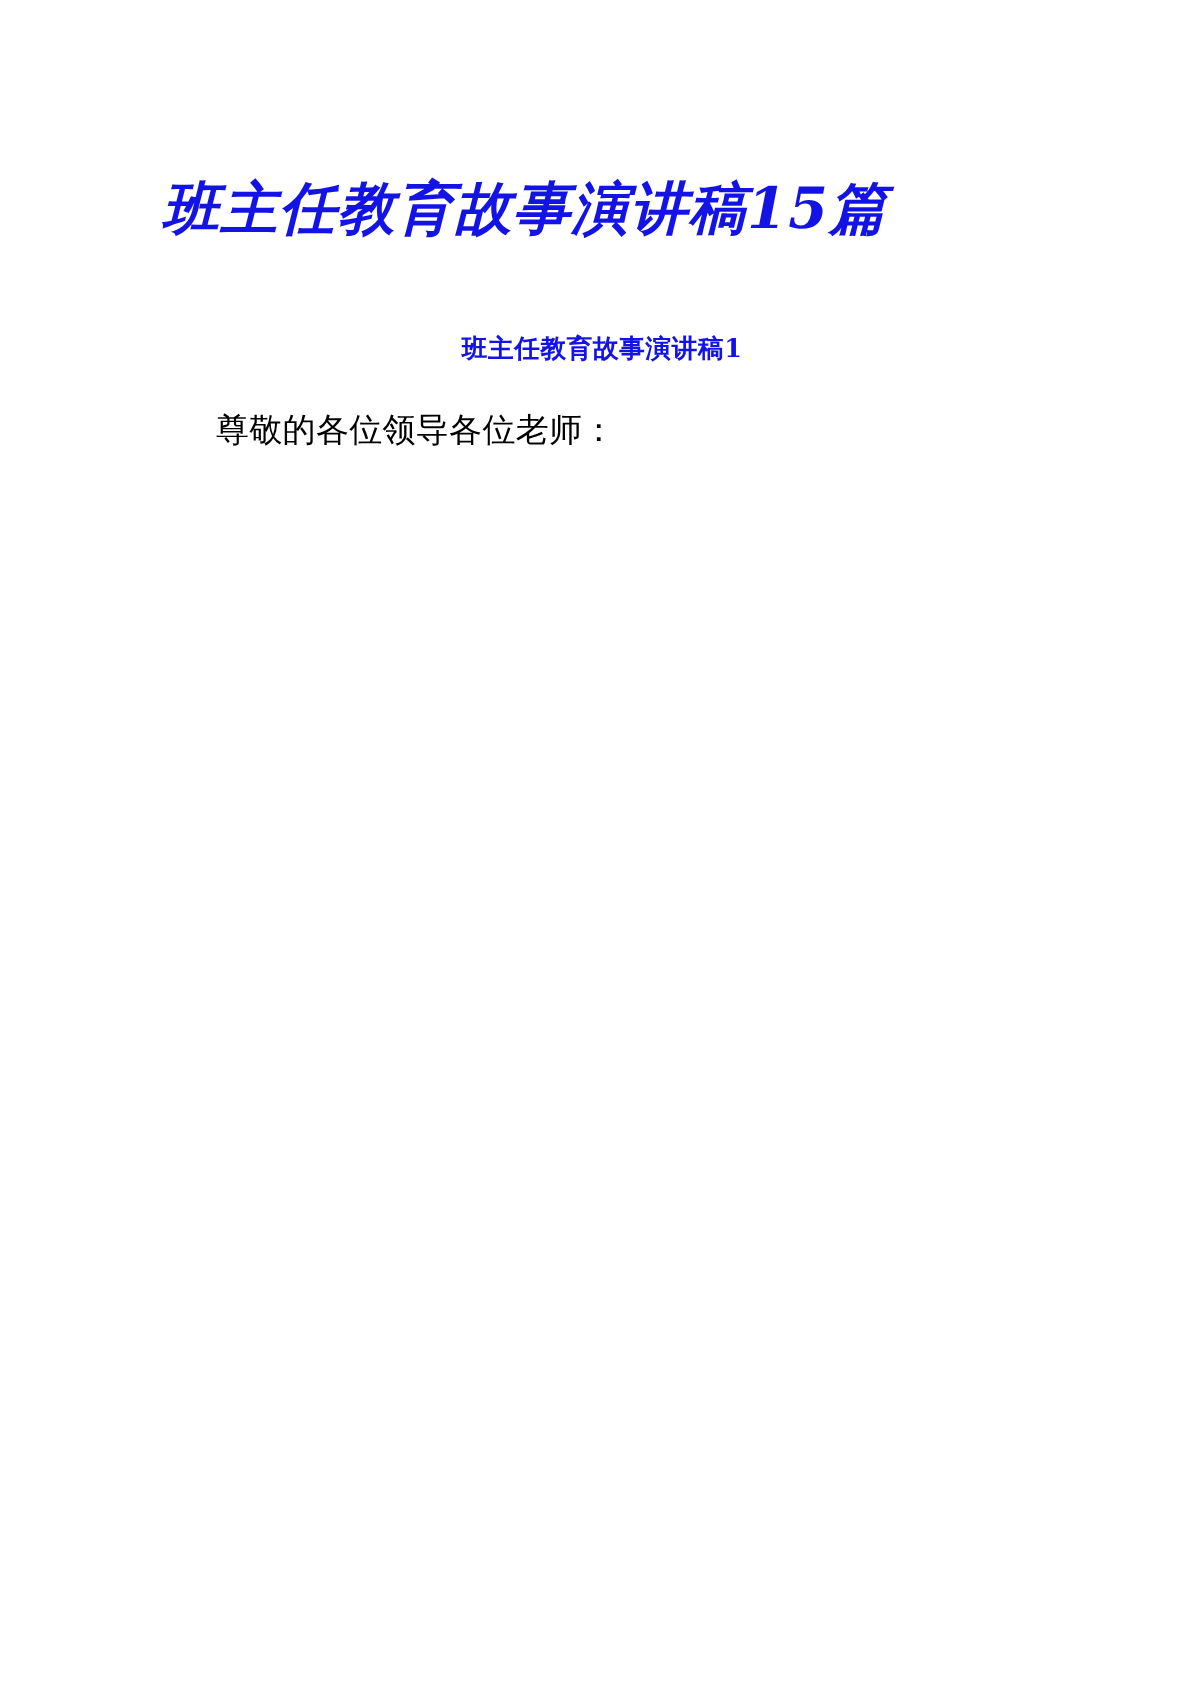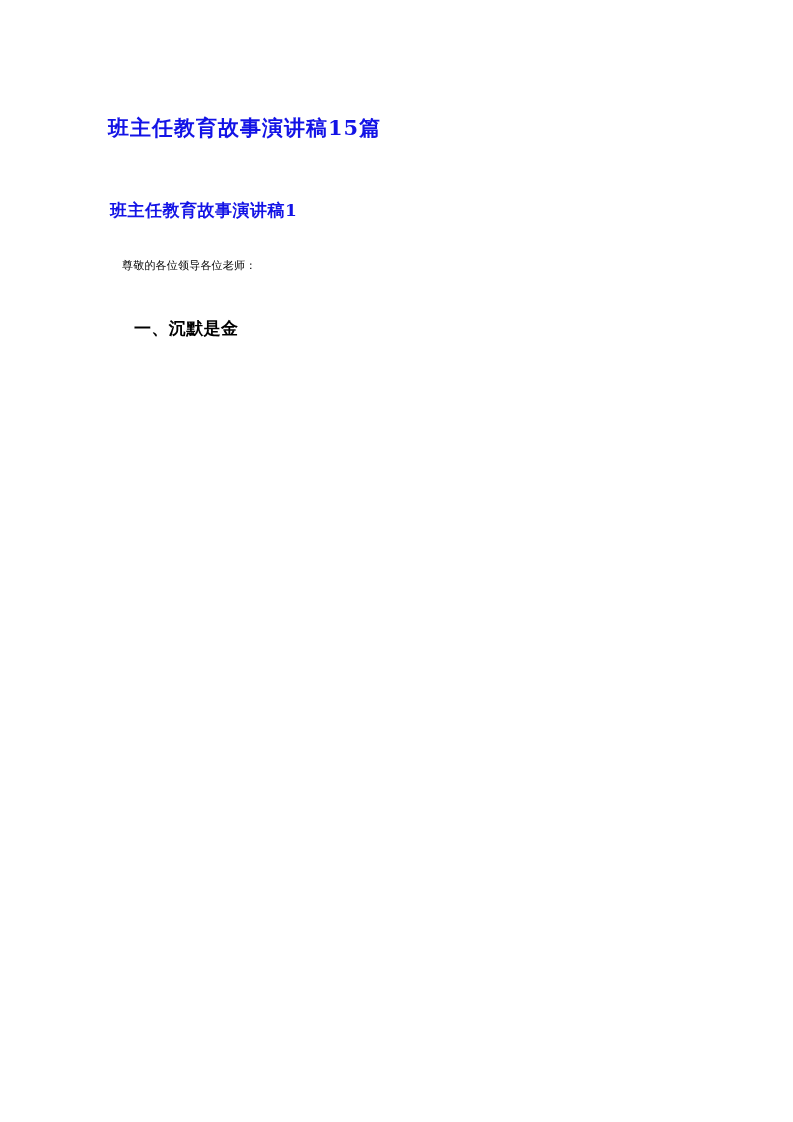--- a/index.html
+++ b/index.html
@@ -18,36 +18,38 @@
     width: 793px;
     height: 1122px;
     box-sizing: border-box;
     padding: 96px 100px 60px 100px;
     position: relative;
   }
   .doc-title {
     color: #1313e6;
     font-family: "DejaVu Serif", "Liberation Serif", serif;
     font-weight: bold;
-    font-size: 21px;
+    font-size: 38px;
     letter-spacing: 1px;
     text-align: left;
     margin: 18px 0 0 8px;
     line-height: 1.3;
+    font-style: italic;
   }
   .section-heading {
     color: #1313e6;
     font-family: "DejaVu Serif", "Liberation Serif", serif;
     font-weight: bold;
     font-size: 17px;
     margin: 58px 0 0 10px;
     letter-spacing: 0.5px;
+    text-align: center;
   }
   .para {
-    font-size: 11px;
+    font-size: 22px;
     line-height: 42px;
     margin: 22px 0 0 0;
     text-align: justify;
     text-justify: inter-ideograph;
     letter-spacing: 0.2px;
     font-family: Liberation Serif, serif;
   }
   .para.indent {
     text-indent: 2em;
   }
@@ -71,18 +73,17 @@
   <h1 class="doc-title">班主任教育故事演讲稿15篇</h1>
 
   <div class="section-heading">班主任教育故事演讲稿1</div>
 
   <div class="body-block">
 
     <p class="para indent">尊敬的各位领导各位老师：</p>
 
 
 
-    <p class="sub-heading">一、沉默是金</p>
 
 
   </div>
 
 </div>
 
 </body></html>

